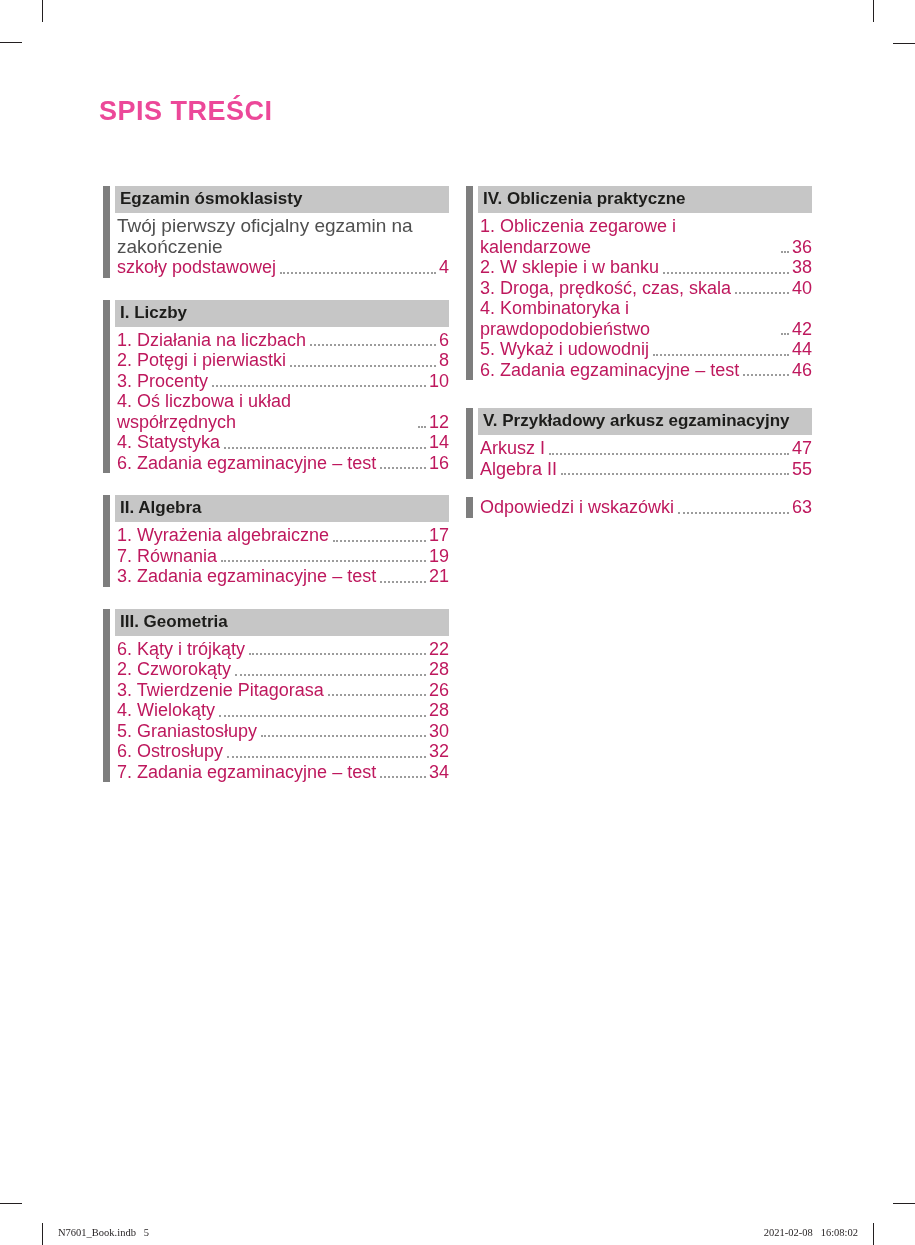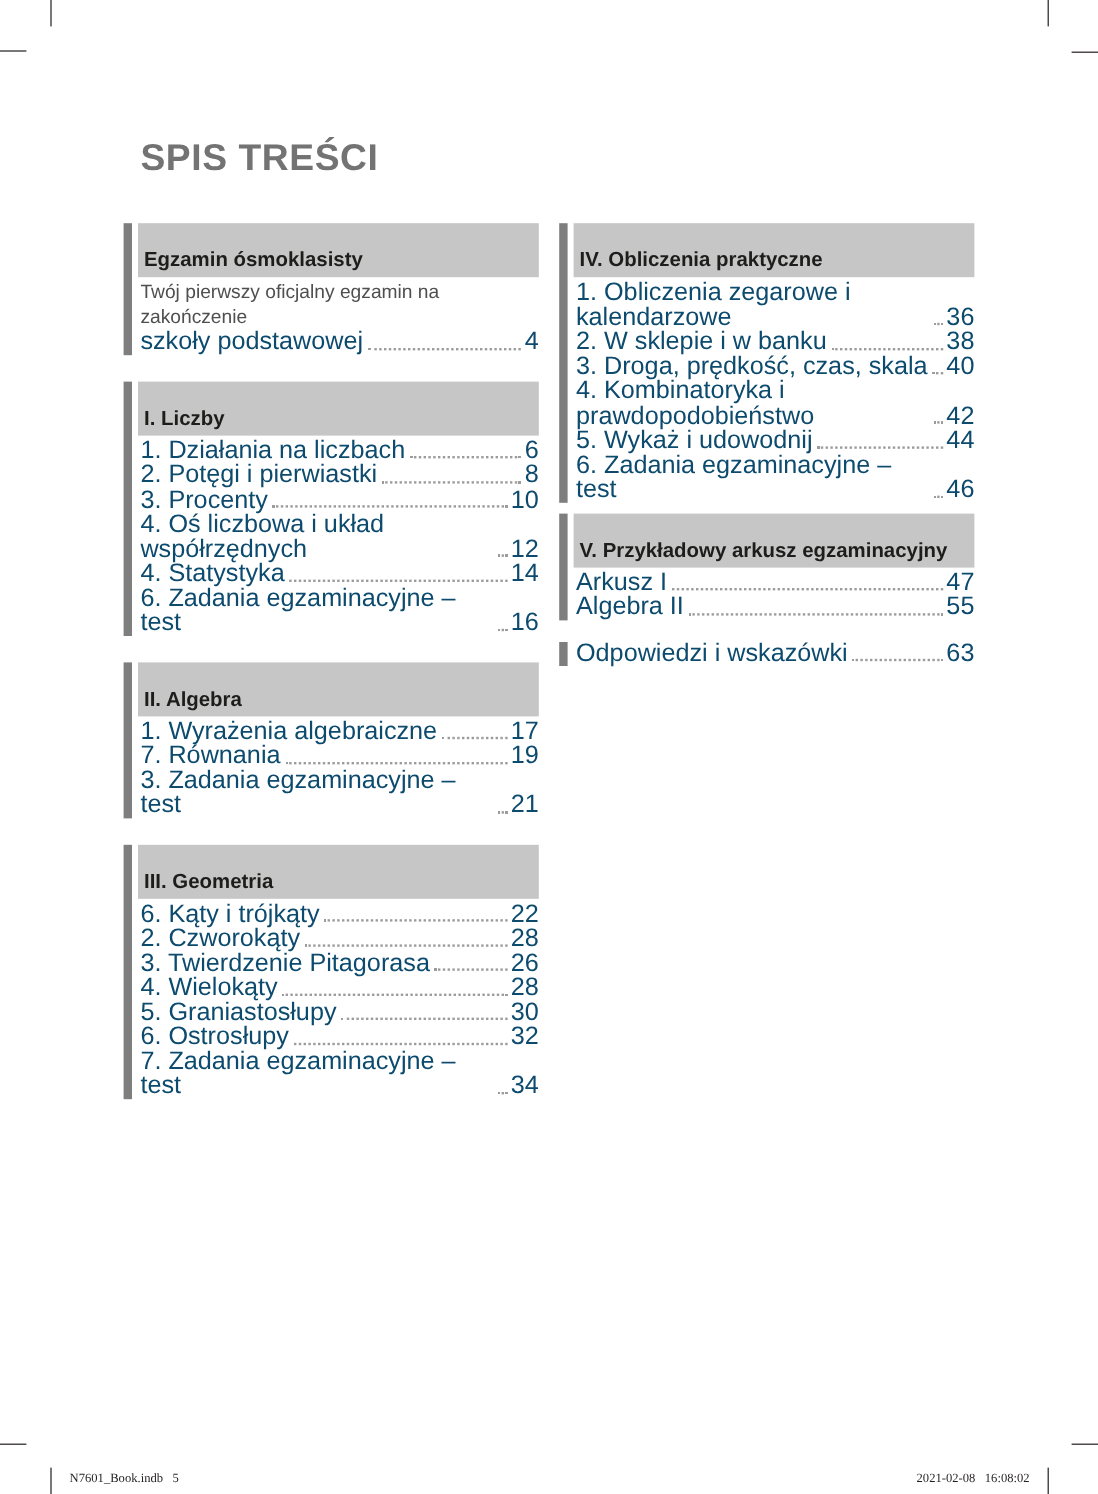--- a/index.html
+++ b/index.html
@@ -6,40 +6,40 @@
   .page {
     position:relative; width:915px; height:1245px; background:#ffffff;
     font-family:"Liberation Sans", sans-serif; overflow:hidden;
   }
   
   .mark { position:absolute; background:#231f20; }
   .mark.v { width:1px; height:22px; }
   .mark.h { height:1px; width:22px; }
 
   .title {
-    position:absolute; left:99px; top:96px; margin:18px;
-    font-size:31px; font-weight:700; letter-spacing:0.5px; color:#737373;
+    position:absolute; left:99px; top:96px; margin:0;
+    font-size:27px; font-weight:700; letter-spacing:0.5px; color:#ec4899;
   }
 
   .col { position:absolute; top:186px; width:346px; }
   .col.left  { left:103px; }
   .col.right { left:466px; }
 
   .section { display:flex; margin-bottom:22px; }
   .accent  { flex:0 0 7px; width:7px; background:#7e7e7e; margin-right:5px; }
   .sec-body { flex:1; min-width:0; }
 
   .sec-header {
     background:#c6c6c6; color:#1d1d1b;
     font-size:17px; font-weight:700; line-height:20px;
-    padding:21px 6px 4px 5px; margin-bottom:3px;
-  }
-
-  .row { display:flex; align-items:flex-end; color:#0c4a6e; font-size:21px; line-height:20.5px; padding-left:2px; }
-  .row-text { color:#4f4f4f; font-size:16px; line-height:20.5px; padding-left:2px; }
+    padding:3px 6px 4px 5px; margin-bottom:3px;
+  }
+
+  .row { display:flex; align-items:flex-end; color:#be185d; font-size:18px; line-height:20.5px; padding-left:2px; }
+  .row-text { color:#4f4f4f; font-size:19px; line-height:20.5px; padding-left:2px; }
   .lbl { flex:0 1 auto; }
   .dots { flex:1 1 auto; min-width:8px; border-bottom:2px dotted #9c9c9c; margin:0 3px 4px 4px; }
   .pg  { flex:0 0 auto; }
 
   .footer {
     position:absolute; top:1227px; font-family:"Liberation Serif", serif;
     font-size:10.5px; color:#231f20; white-space:pre;
   }
   .footer.left  { left:58px; }
   .footer.right { right:57px;margin-left:36px; }
@@ -173,21 +173,21 @@
           <span class="dots"></span>
           <span class="pg">34</span>
         </div>
       </div>
     </div>
 
   </div>
 
   <div class="col right">
 
-    <div class="section" style="margin-bottom:9px;">
+    <div class="section" style="margin-bottom:28px;">
       <div class="accent"></div>
       <div class="sec-body">
         <div class="sec-header">IV. Obliczenia praktyczne</div>
         <div class="row">
           <span class="lbl">1. Obliczenia zegarowe i kalendarzowe</span>
           <span class="dots"></span>
           <span class="pg">36</span>
         </div>
         <div class="row">
           <span class="lbl">2. W sklepie i w banku</span>

